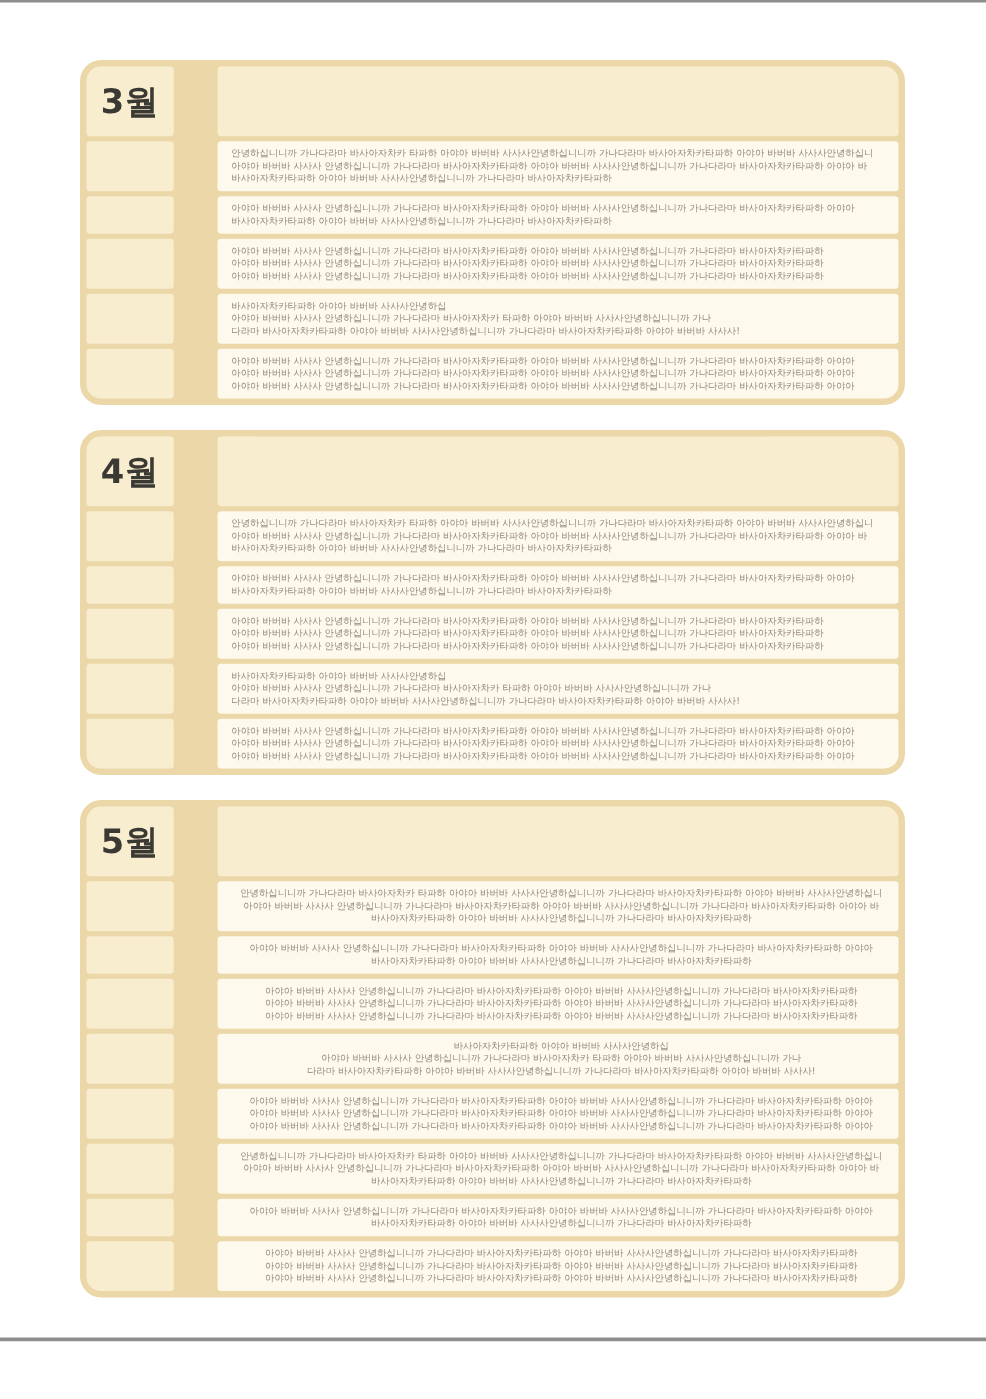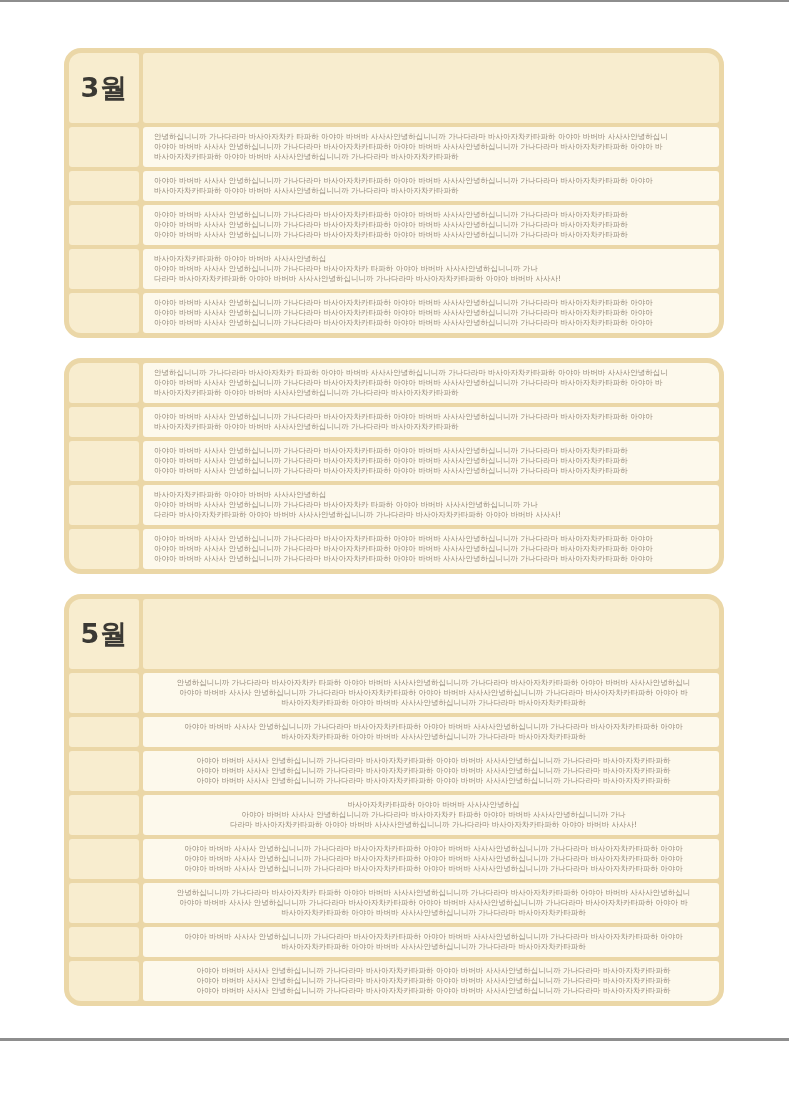--- a/index.html
+++ b/index.html
@@ -35,22 +35,23 @@
     background: var(--header-cell-bg, #f8edcf);
     display: flex;
     align-items: center;
     justify-content: center;
   }
   .cell-right {
     flex: 1 1 auto;
     background: var(--body-cell-bg, #fdf9ec);
     padding: 5px 6px 5px 11px;
     min-width: 0;
-  }
-  .header-row { height: 70px; }
+    margin-left: 31px;
+  }
+  .header-row { height: 56px; }
   .header-row .cell-right { background: var(--header-cell-bg, #f8edcf); }
   .month-label {
     font-size: 27px;
     font-weight: 800;
     color: var(--month-label-text, #3b3934);
     letter-spacing: 0.5px;
   }
   .line {
     font-size: 7.5px;
     line-height: 10px;
@@ -107,20 +108,26 @@
         <div class="cell cell-left"></div>
         <div class="cell cell-right">
           <div class="line">아야아 바버바 사사사 안녕하십니니까 가나다라마 바사아자차카타파하 아야아 바버바 사사사안녕하십니니까 가나다라마 바사아자차카타파하 아야아</div>
           <div class="line">아야아 바버바 사사사 안녕하십니니까 가나다라마 바사아자차카타파하 아야아 바버바 사사사안녕하십니니까 가나다라마 바사아자차카타파하 아야아</div>
           <div class="line">아야아 바버바 사사사 안녕하십니니까 가나다라마 바사아자차카타파하 아야아 바버바 사사사안녕하십니니까 가나다라마 바사아자차카타파하 아야아</div>
         </div>
       </div>
     </div>
 
   <div class="month-table">
+    <div class="row header-row">
+      <div class="cell cell-left">
+        <span class="month-label">4월</span>
+      </div>
+      <div class="cell cell-right"></div>
+    </div>
   <div class="row body-row">
         <div class="cell cell-left"></div>
         <div class="cell cell-right">
           <div class="line">안녕하십니니까 가나다라마 바사아자차카 타파하 아야아 바버바 사사사안녕하십니니까 가나다라마 바사아자차카타파하 아야아 바버바 사사사안녕하십니</div>
           <div class="line">아야아 바버바 사사사 안녕하십니니까 가나다라마 바사아자차카타파하 아야아 바버바 사사사안녕하십니니까 가나다라마 바사아자차카타파하 아야아 바</div>
           <div class="line">바사아자차카타파하 아야아 바버바 사사사안녕하십니니까 가나다라마 바사아자차카타파하</div>
         </div>
       </div>
       <div class="row body-row">
         <div class="cell cell-left"></div>

